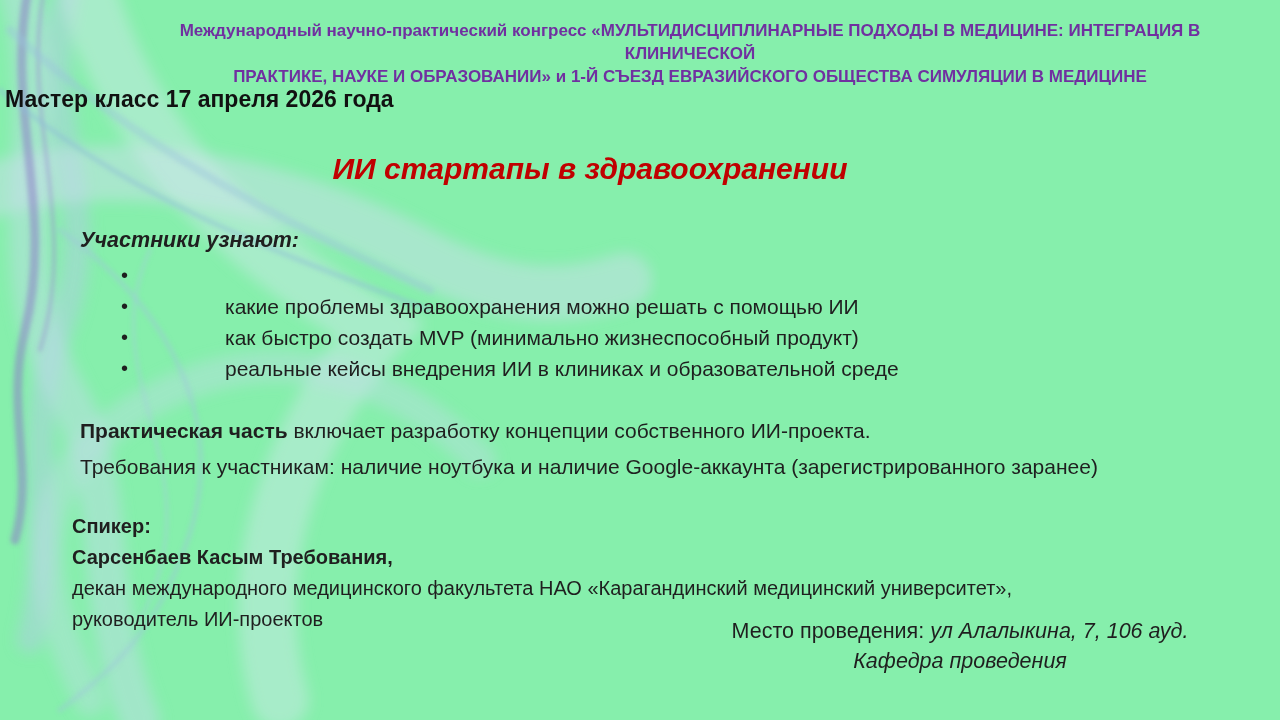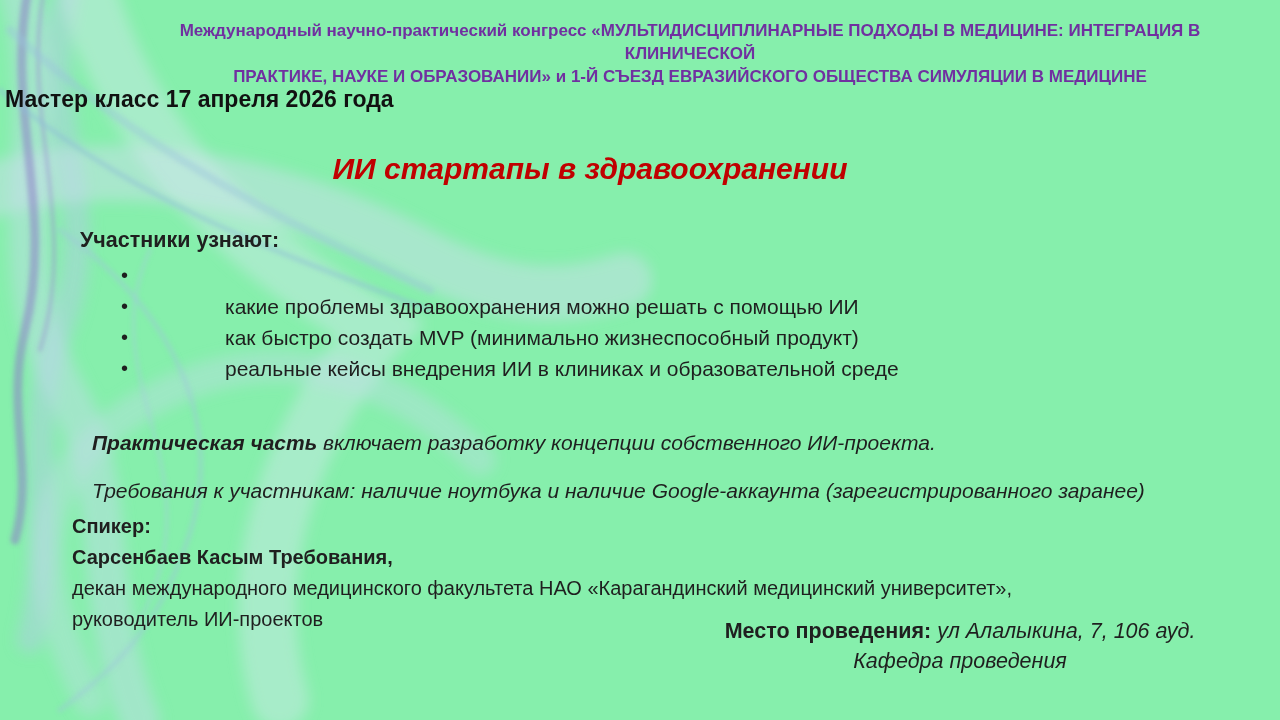--- a/index.html
+++ b/index.html
@@ -48,53 +48,54 @@
   }
   .participants {
     position: absolute;
     left: 80px; top: 228px;
     font-size: 21px;
   }
   .participants .heading {
     font-weight: bold;
     font-size: 21.5px;
     margin: 0 0 7px 0;
+    font-style: italic;
   }
   .bullet-row { display: flex; line-height: 31px; }
   .bullet-row .dot {
     margin-left: 41px;
     width: 104px;
     flex: 0 0 104px;
     font-size: 20px;
   }
   .practical {
     position: absolute;
     left: 76px; top: 411px;
     font-size: 21px;
     line-height: 32px;
   }
-  .practical p { margin: 16px; font-style: italic; }
+  .practical p { margin: 4px; }
   .speaker {
     position: absolute;
     left: 72px; top: 511px;
     font-size: 20px;
     line-height: 31px;
   }
   .speaker p { margin: 0; }
   .bold { font-weight: bold; }
   .venue {
     position: absolute;
     left: 700px; top: 616px;
     width: 520px;
     text-align: center;
     font-size: 21.5px;
     line-height: 30px;
   }
   .venue p { margin: 0; }
-  .venue .label { font-weight: bold; }
+  .venue .label { font-weight: normal; }
   .venue i { font-style: italic; margin-top: 14px; }
 </style>
 </head>
 <body style="--header_purple: #7030A0; --title_red: #C00000; --body_text: #1F1F1F; --smoke_blue: #A9CFE3; --smoke_purple: #8D84C6;">
 
 <div class="slide">
 
   <svg class="smoke" width="660" height="720" viewBox="0 0 660 720" aria-hidden="true">
     <defs>
       <filter id="blur1" x="-40%" y="-40%" width="180%" height="180%">

